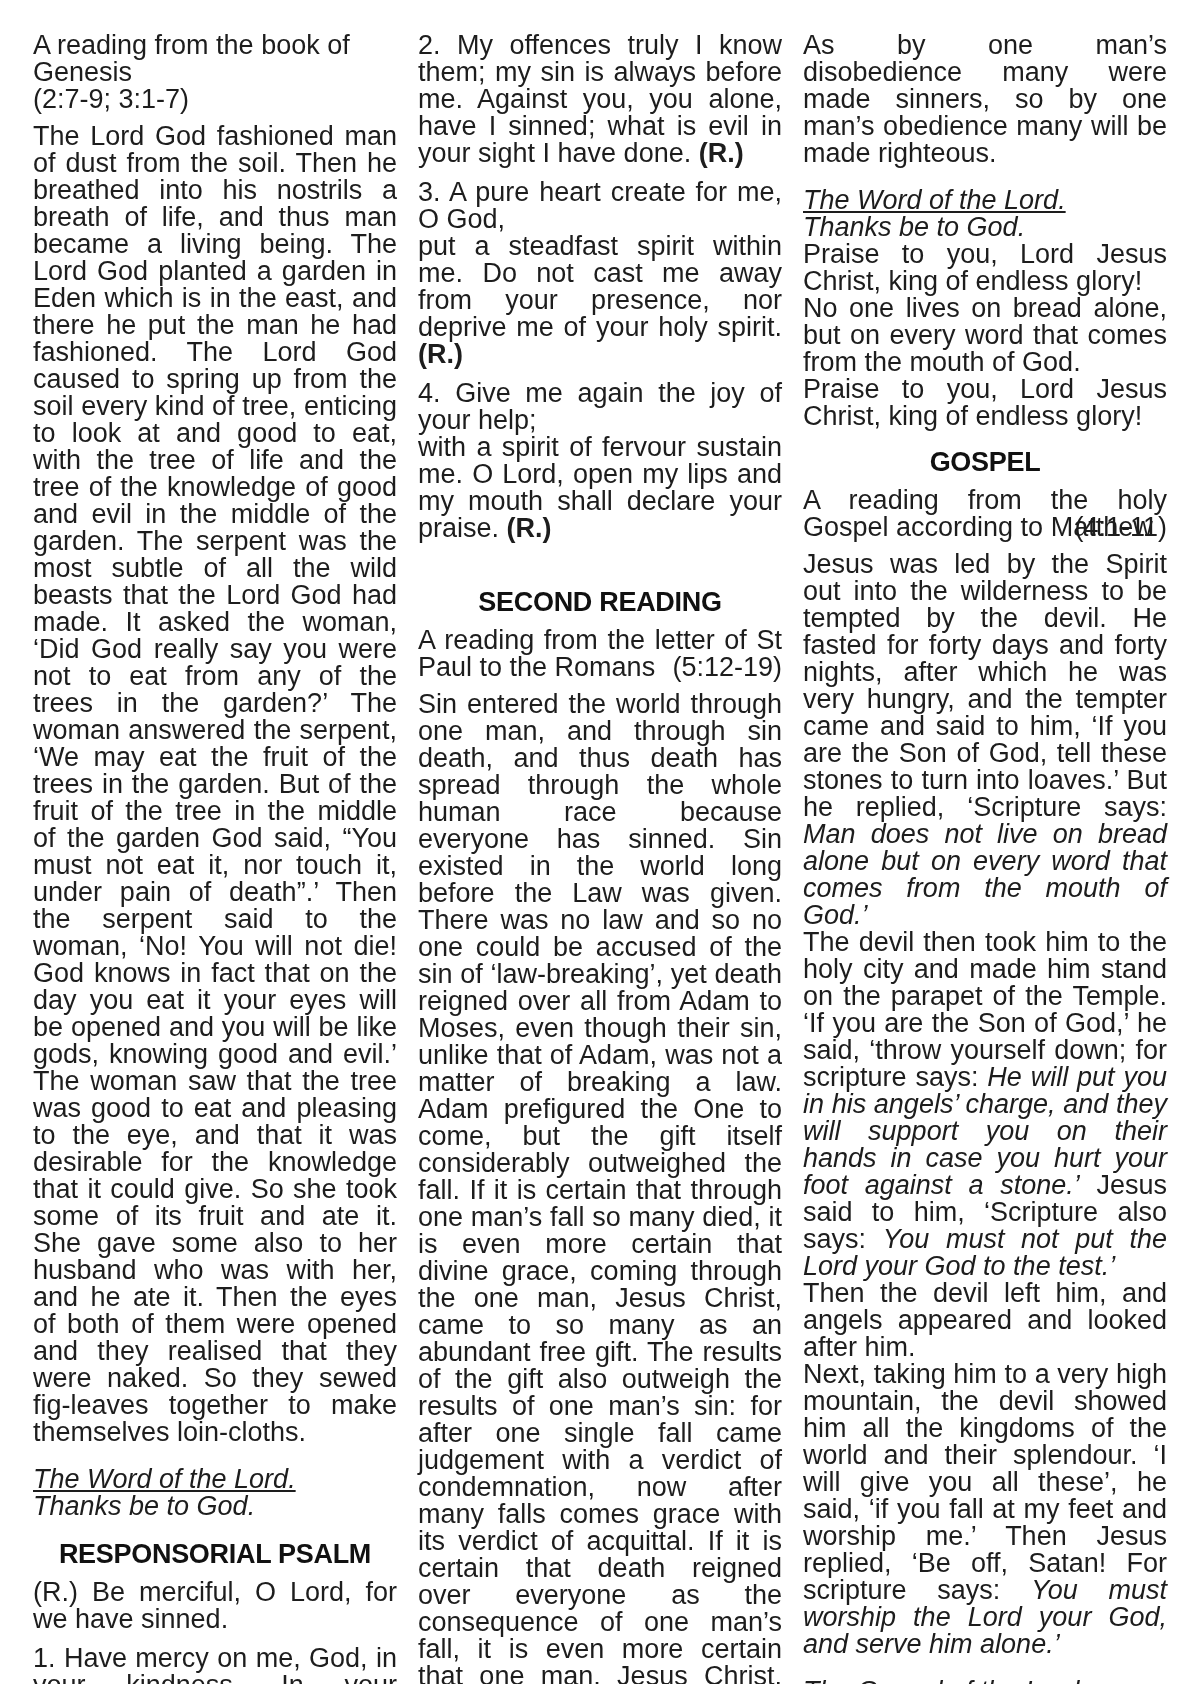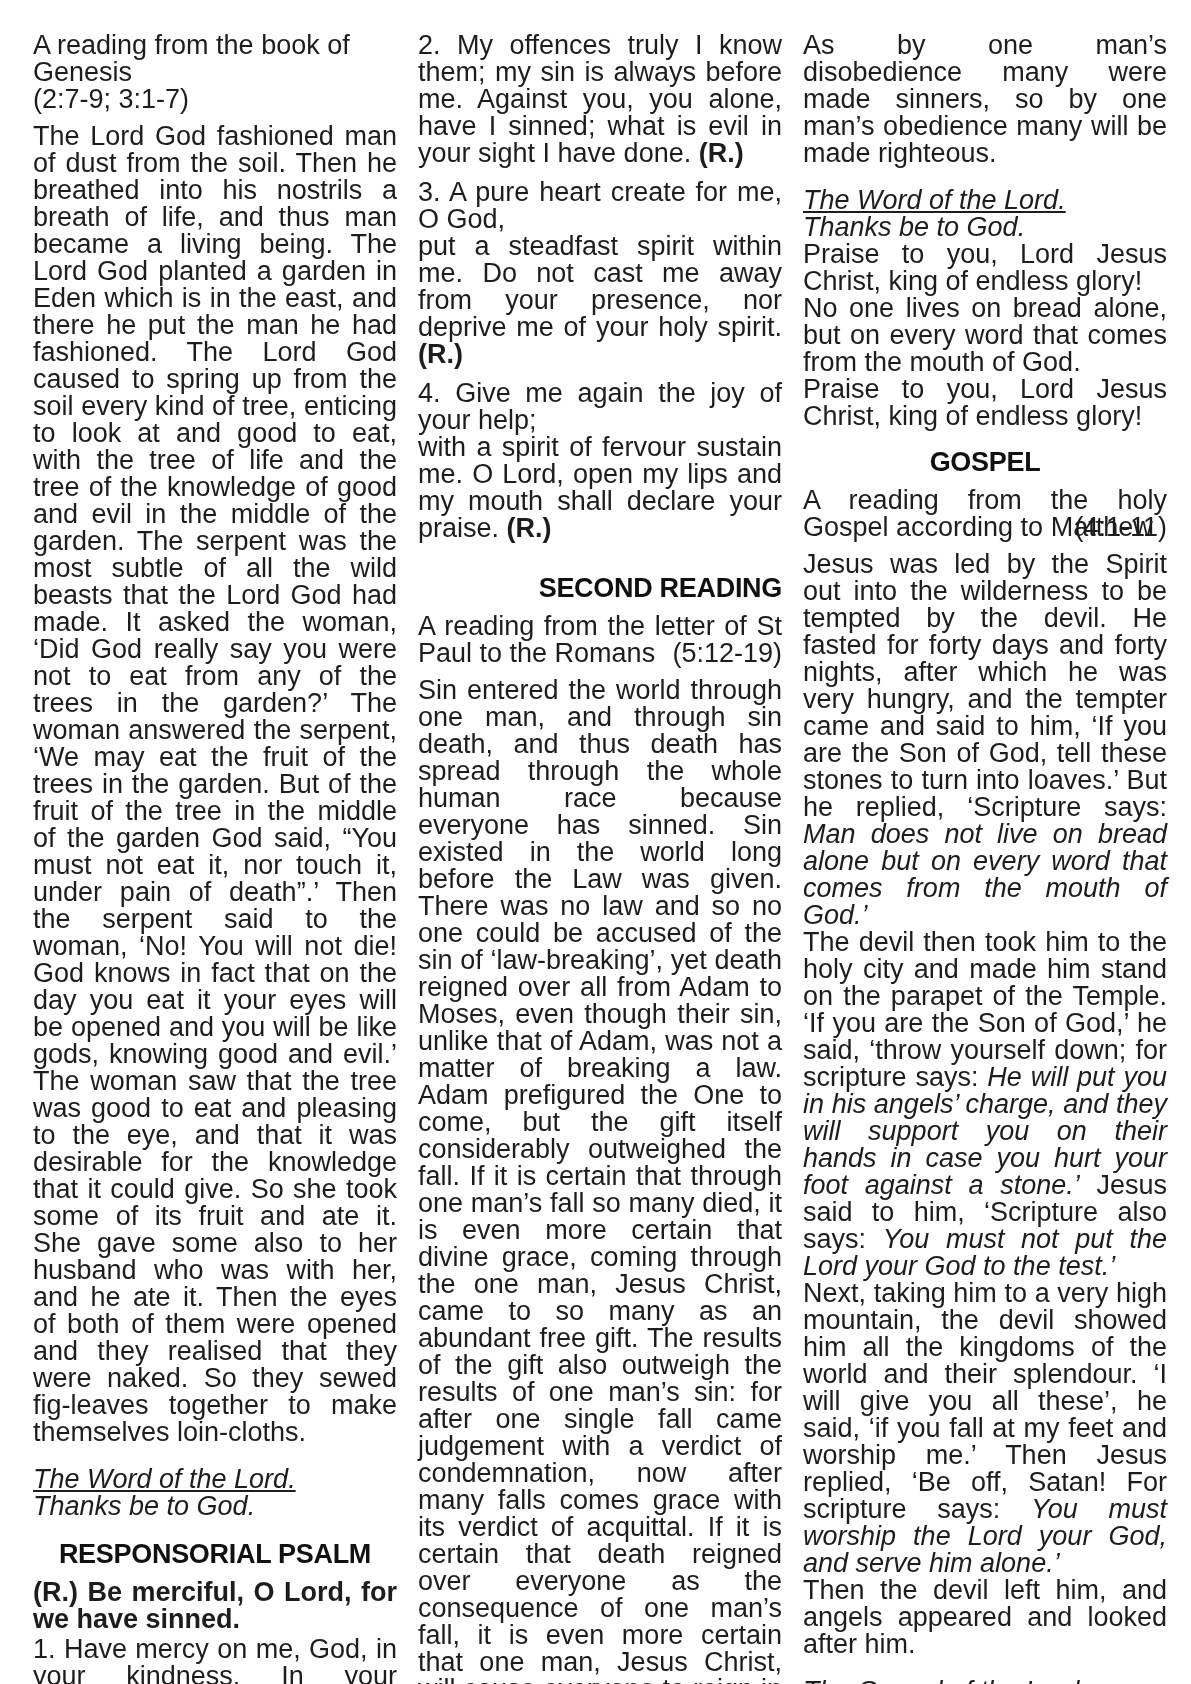--- a/index.html
+++ b/index.html
@@ -29,24 +29,24 @@
     color: #111;
     margin: 0 0 8px 0;
   }
   p { margin: 0; font-size: 27px; line-height: 27px; }
   .justify { text-align: justify; }
   .source { position: relative; margin-bottom: 10px; }
   .cite-abs { position: absolute; right: 0; bottom: 0; }
   .cite-line { text-align: left; margin-bottom: 10px; }
   .concl { margin-top: 20px; font-style: italic; text-decoration: underline; }
   .resp { font-style: italic; font-weight: 400; }
-  .refrain { font-weight: 700; text-align: justify; margin-bottom: 3px; }
+  .refrain { font-weight: 400; text-align: justify; margin-bottom: 12px; }
   .verse { text-align: justify; margin-bottom: 12px; }
   .mt-concl-heading { margin-top: 18px; }
-  .gap-top-lg { margin-top: 30px; text-align: right; }
+  .gap-top-lg { margin-top: 44px; }
   .gap-top-md { margin-top: 16px; }
   .accl-line { text-align: justify; }
   .gospel-para { text-align: justify; }
 </style>
 </head>
 <body>
 
 <div class="page">
 
   <div class="col">
@@ -86,20 +86,20 @@
       <p class="accl-line">Praise to you, Lord Jesus Christ, king of endless glory!</p>
       <p class="accl-line">No one lives on bread alone, but on every word that comes from the mouth of God.</p>
       <p class="accl-line">Praise to you, Lord Jesus Christ, king of endless glory!</p>
     </section>
 
     <section>
       <h2 class="heading gap-top-md">GOSPEL</h2>
       <p class="source justify"><span>A reading from the holy Gospel according to Matthew</span><span class="cite-abs">(4:1-11)</span></p>
       <p class="gospel-para"><span>Jesus was led by the Spirit out into the wilderness to be tempted by the devil. He fasted for forty days and forty nights, after which he was very hungry, and the tempter came and said to him, ‘If you are the Son of God, tell these stones to turn into loaves.’ But he replied, ‘Scripture says: </span><span style="font-style: italic;">Man does not live on bread alone but on every word that comes from the mouth of God.’</span></p>
       <p class="gospel-para"><span>The devil then took him to the holy city and made him stand on the parapet of the Temple. ‘If you are the Son of God,’ he said, ‘throw yourself down; for scripture says: </span><span style="font-style: italic;">He will put you in his angels’ charge, and they will support you on their hands in case you hurt your foot against a stone.’</span><span> Jesus said to him, ‘Scripture also says: </span><span style="font-style: italic;">You must not put the Lord your God to the test.’</span></p>
+      <p class="gospel-para"><span>Then the devil left him, and angels appeared and looked after him.</span></p>
       <p class="gospel-para"><span>Next, taking him to a very high mountain, the devil showed him all the kingdoms of the world and their splendour. ‘I will give you all these’, he said, ‘if you fall at my feet and worship me.’ Then Jesus replied, ‘Be off, Satan! For scripture says: </span><span style="font-style: italic;">You must worship the Lord your God, and serve him alone.’</span></p>
-      <p class="gospel-para"><span>Then the devil left him, and angels appeared and looked after him.</span></p>
       <p class="concl">The Gospel of the Lord.</p>
       <p class="resp">Praise to you Lord Jesus Christ.</p>
     </section>
   </div>
 
 </div>
 
 </body></html>

